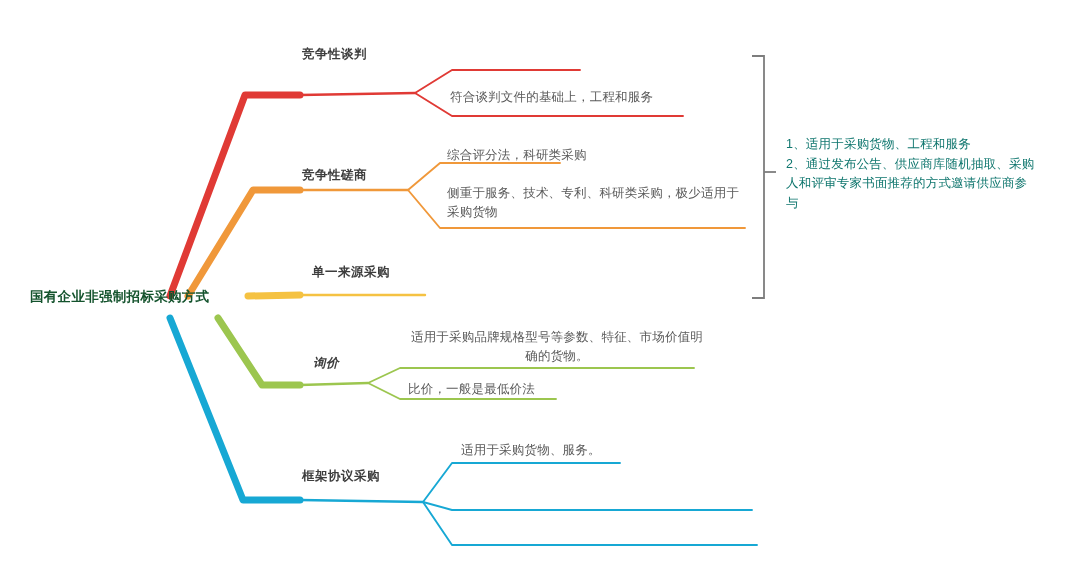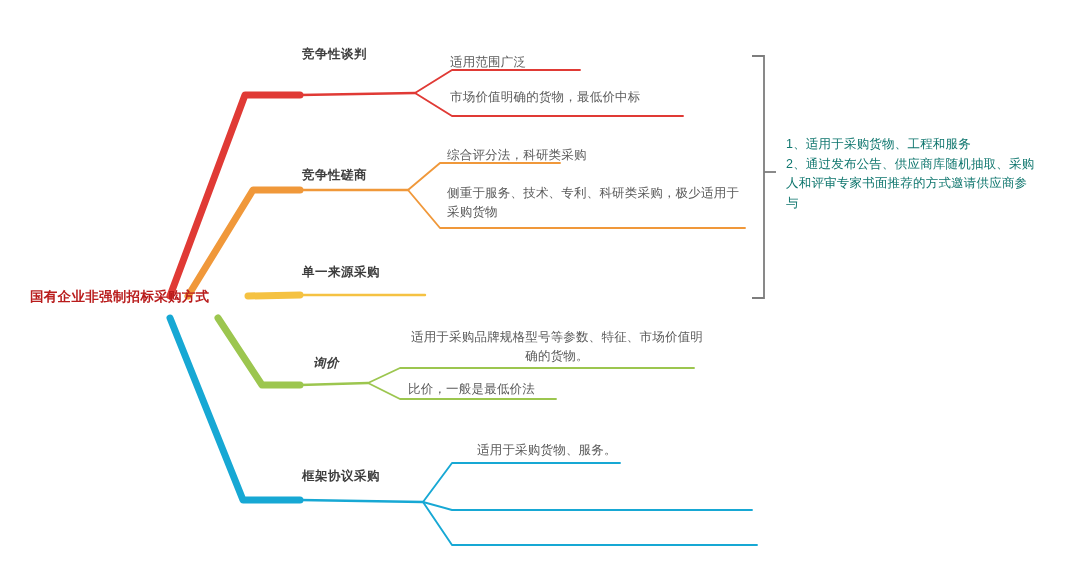--- a/index.html
+++ b/index.html
@@ -17,21 +17,21 @@
   .node-label{
     position:absolute;
     font-weight:bold;
     color:#3d3d3d;
     white-space:nowrap;
     letter-spacing:.5px;
   }
   .root-label{
     font-size:13.5px;
     font-weight:bold;
-    color:#b91c1c;
+    color:#14532d;
     letter-spacing:.3px;
   }
   .branch-label{ font-size:12.5px; }
 
   .leaf{
     position:absolute;
     font-size:12.5px;
     line-height:19px;
     color:#5a5a5a;
     letter-spacing:.2px;
@@ -91,38 +91,37 @@
       <path d="M764,172 L776,172" fill="none" stroke="#7d7d7d" stroke-width="1.8"></path>
     </g>
   </svg>
 
   <div class="node-label root-label" style="left:30px;top:288px;">国有企业非强制招标采购方式</div>
 
   <div class="node-label branch-label" style="left:302px;top:46px;">竞争性谈判</div>
 
   <div class="node-label branch-label" style="left:302px;top:167px;text-align:right;">竞争性磋商</div>
 
-  <div class="node-label branch-label" style="left:302px;top:264px;">单一来源采购</div>
+  <div class="node-label branch-label" style="left:312px;top:264px;">单一来源采购</div>
 
   <div class="node-label branch-label" style="left:313px;top:355px;font-style:italic;">询价</div>
 
   <div class="node-label branch-label" style="left:302px;top:468px;">框架协议采购</div>
 
-  <div class="leaf" style="left:450px;top:53px;width:260px;">适用范围广泛</div>
 
-  <div class="leaf" style="left:450px;top:88px;width:300px;">市场价值明确的货物，最低价中标</div>
+  <div class="leaf" style="left:450px;top:88px;width:300px;">符合谈判文件的基础上，工程和服务</div>
 
   <div class="leaf" style="left:447px;top:146px;width:270px;">综合评分法，科研类采购</div>
 
   <div class="leaf" style="left:447px;top:184px;width:300px;">侧重于服务、技术、专利、科研类采购，极少适用于采购货物</div>
 
   <div class="leaf" style="left:408px;top:328px;width:298px;text-align:center;">适用于采购品牌规格型号等参数、特征、市场价值明确的货物。</div>
 
   <div class="leaf" style="left:408px;top:380px;width:280px;">比价，一般是最低价法</div>
 
-  <div class="leaf" style="left:461px;top:441px;width:300px;margin-left:16px;">适用于采购货物、服务。</div>
+  <div class="leaf" style="left:461px;top:441px;width:300px;">适用于采购货物、服务。</div>
 
 
 
   <div class="bracket-note" style="left:786px;top:135px;width:250px;">1、适用于采购货物、工程和服务
 2、通过发布公告、供应商库随机抽取、采购人和评审专家书面推荐的方式邀请供应商参与</div>
 
 </div>
 
 </body></html>

